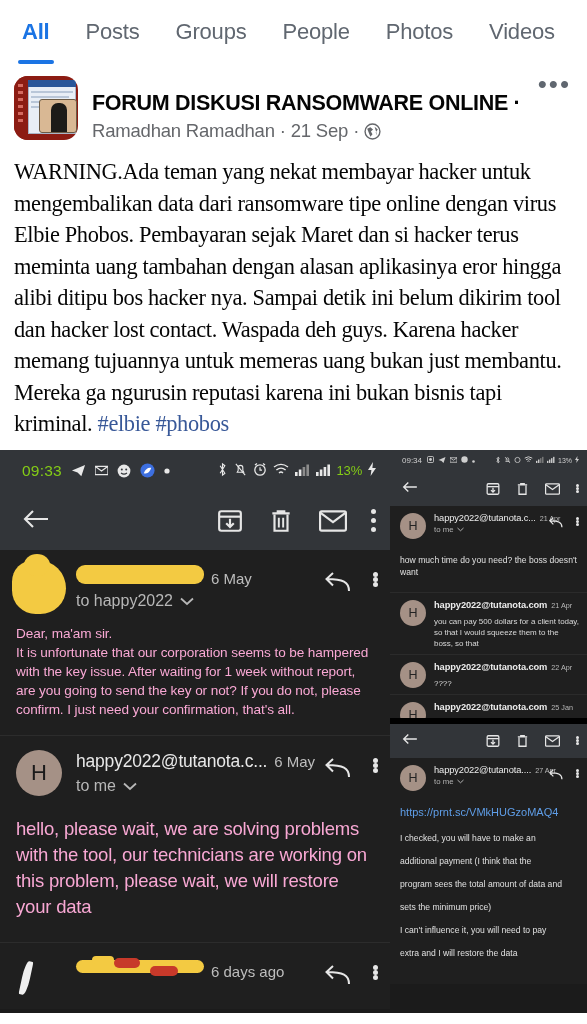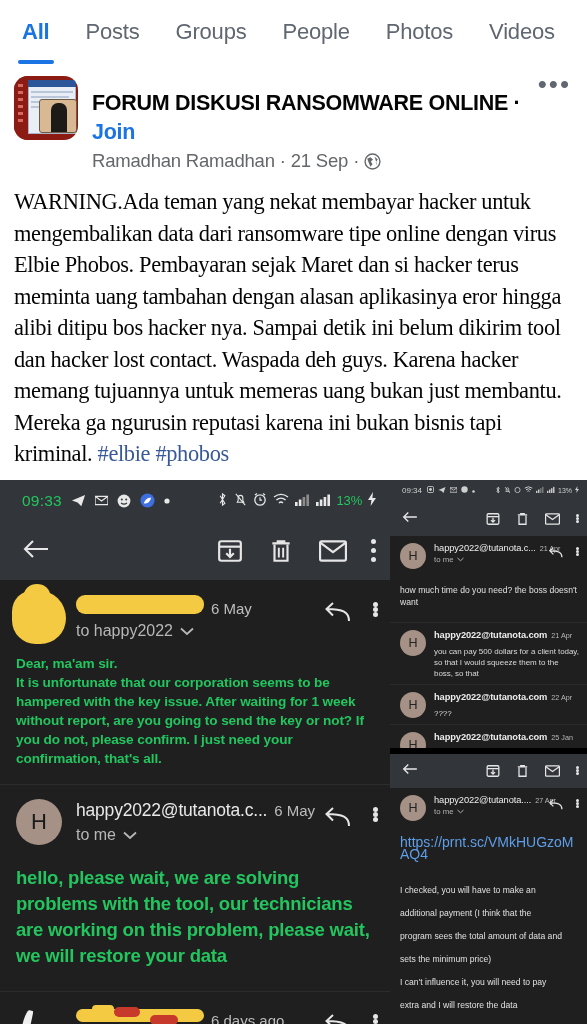--- a/index.html
+++ b/index.html
@@ -97,21 +97,21 @@
   .hashtag { color: #385898; }
 
   
   .collage { display: flex; width: 587px; height: 563px; }
   .left-shot { width: 390px; height: 563px; background: #1b1b1b; position: relative; overflow: hidden; }
   .right-shot { width: 197px; height: 563px; background: #000; display: flex; flex-direction: column; }
 
   
   .statusbar {
     height: 42px; background: #323539; display: flex; align-items: center;
-    padding: 0 14px 0 22px; color: #22c55e; font-size: 15px;
+    padding: 0 14px 0 22px; color: #84cc16; font-size: 15px;
   }
   .statusbar .clock { font-size: 15.5px; letter-spacing: 0.2px; }
   .statusbar .si { margin-left: 9px; display: inline-flex; align-items: center; }
   .statusbar .spacer { flex: 1; }
   .statusbar .right-icons { display: flex; align-items: center; gap: 6px; }
   .batt { font-size: 13px; letter-spacing: -0.2px; }
 
   
   .mailtoolbar {
     height: 58px; background: #323539; display: flex; align-items: center;
@@ -138,21 +138,21 @@
     position: absolute; background: #f3ca42; border-radius: 42% 55% 50% 46%;
   }
   .msg-meta { flex: 1; padding-left: 14px; min-width: 0; padding-top: 1px; }
   .msg-from-row { display: flex; align-items: baseline; gap: 7px; }
   .msg-from { font-size: 17.5px; color: #e8e8e8; letter-spacing: -0.2px; white-space: nowrap; }
   .msg-date { font-size: 15px; color: #bdbdbd; white-space: nowrap; }
   .msg-to { font-size: 16px; color: #b7b7b7; display: flex; align-items: center; gap: 7px; margin-top: 5px; }
   .msg-actions { display: flex; align-items: flex-start; gap: 0; padding-top: 8px; }
   .reply-ico { margin-right: 22px; display: inline-flex; }
   .msg-body {
-    padding: 8px 16px 16px 16px; color: #22c55e; font-weight: bold;
+    padding: 8px 16px 16px 16px; color: #f9a8d4;
   }
   .msg-body.small { font-size: 13.6px; line-height: 19px; letter-spacing: -0.1px; }
   .msg-body.big { font-size: 18.5px; line-height: 26px; letter-spacing: -0.2px; padding: 14px 16px 22px 16px; }
 
   .redact-bar {
     position: relative; height: 22px; border-radius: 10px;
   }
 
   
   .rstatusbar {
@@ -183,21 +183,21 @@
   .rmsg-meta { flex: 1; padding-left: 8px; min-width: 0; }
   .rmsg-from-row { display: flex; align-items: baseline; gap: 4px; }
   .rmsg-from { font-size: 9.3px; color: #ececec; font-weight: 700; white-space: nowrap; letter-spacing: -0.1px; }
   .rmsg-from.thin { font-weight: 400; }
   .rmsg-date { font-size: 7.2px; color: #b9b9b9; white-space: nowrap; }
   .rmsg-to { font-size: 7.8px; color: #b1b1b1; margin-top: 2px; display: flex; align-items: center; gap: 3px; }
   .rmsg-snippet { font-size: 8px; color: #d8d8d8; line-height: 11px; margin-top: 6px; letter-spacing: -0.05px; }
   .rmsg-actions { display: flex; align-items: flex-start; padding-top: 4px; }
   .rreply-ico { margin-right: 13px; display: inline-flex; }
   .rmsg-body { padding: 10px 10px 14px 10px; color: #e0e0e0; font-size: 8.6px; line-height: 12px; }
-  .rlink { color: #5f9ee8; font-size: 14px; display: block; margin-bottom: 24px; word-break: break-all; }
+  .rlink { color: #5f9ee8; font-size: 11px; display: block; margin-bottom: 14px; word-break: break-all; }
   .rline { display: block; margin-bottom: 11px; }
   .rdivider { height: 6px; background: #000; }
   .chev { display: inline-block; }
 </style>
 </head>
 <body>
 
 <div class="page">
 
   <div class="tabbar">
@@ -233,21 +233,20 @@
       <div class="win"></div>
       <div class="winbar"></div>
       <div class="line" style="top:15px; width:42px;"></div>
       <div class="line" style="top:20px; width:38px;"></div>
       <div class="line" style="top:25px; width:42px;"></div>
       <div class="line" style="top:30px; width:30px;"></div>
       <div class="photo"></div>
     </div>
     <div class="post-headtext">
       <div class="group-name">FORUM DISKUSI RANSOMWARE ONLINE ·</div>
-      <div class="join-link">Join</div>
       <div class="byline">
         <span>Ramadhan Ramadhan</span>
         <span>·</span>
         <span>21 Sep</span>
         <span>·</span>
         <span class="globe-icon">
           <svg width="17" height="17" viewBox="0 0 16 16">
               <circle cx="8" cy="8" r="7" fill="none" stroke="#65676b" stroke-width="1.3"></circle>
               <path d="M3 5.5 L6 4 L8.5 6 L6.5 8 L8 10.5 L6 13" fill="#65676b"></path>
               <path d="M10 3.5 L13 6 L11 9 L12.5 12" fill="#65676b"></path>

